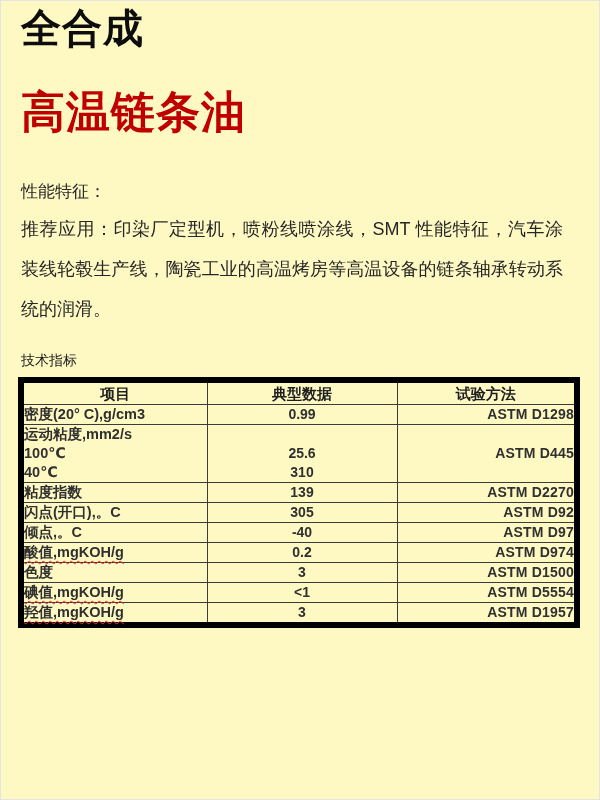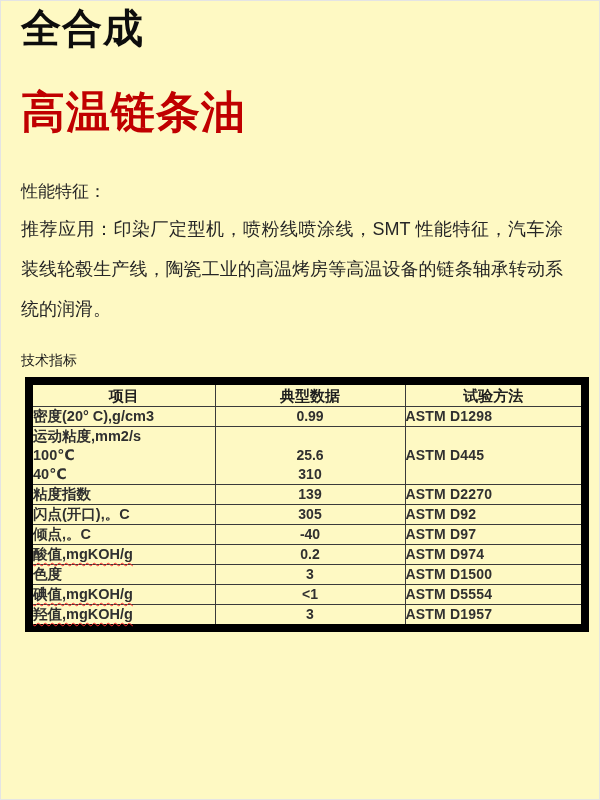--- a/index.html
+++ b/index.html
@@ -36,42 +36,42 @@
     text-align:justify;
     color:#262626;
   }
   .body-para.second{margin-top:6px;}
   .tbl-caption{
     margin:22px 0 0 20px;
     font-size:14px;line-height:18px;
     color:#1a1a1a;
   }
   table.specs{
-    margin:8px 0 0 24px;
+    margin:8px 0 0 17px;
     border-collapse:collapse;
     width:556px;
     table-layout:fixed;
-    border:8px solid #000000;
+    border:6px solid #000000;
     font-weight:700;
     color:#303030;
   }
   table.specs th, table.specs td{
     border:1.5px solid #3b3b3b;
     padding:0;
     vertical-align:middle;
     line-height:19px;
   }
   table.specs th{
     font-size:15px;height:21px;
     text-align:center;font-weight:700;color:#1f1f1f;
   }
   col.c1{width:186px;} col.c2{width:190px;} col.c3{width:180px;}
   td.item{text-align:left;padding:1px 4px 1px 6px;font-size:14.5px;}
   td.value{text-align:center;font-size:14px;}
-  td.method{text-align:left;font-size:14px;letter-spacing:0.2px;}
+  td.method{text-align:right;font-size:14px;letter-spacing:0.2px;}
   td .line{min-height:19px;}
   td.value .line{text-align:center;}
   .squiggle{
     text-decoration:underline;
     text-decoration-style:wavy;
     text-decoration-color:#ff2d2d;
     text-decoration-thickness:1px;
     text-underline-offset:3px;
   }
 </style>

